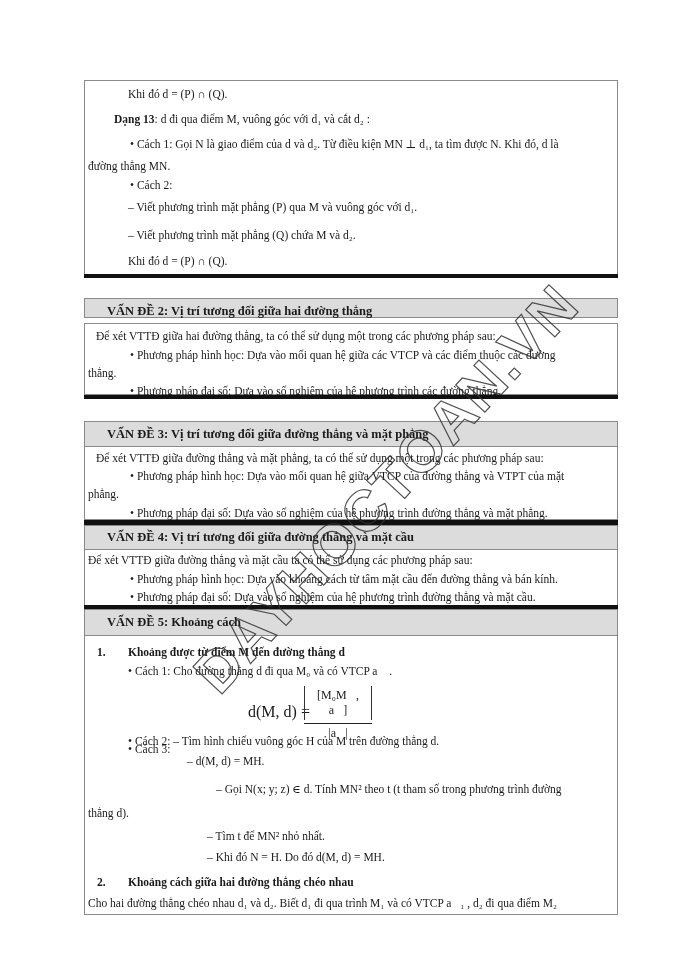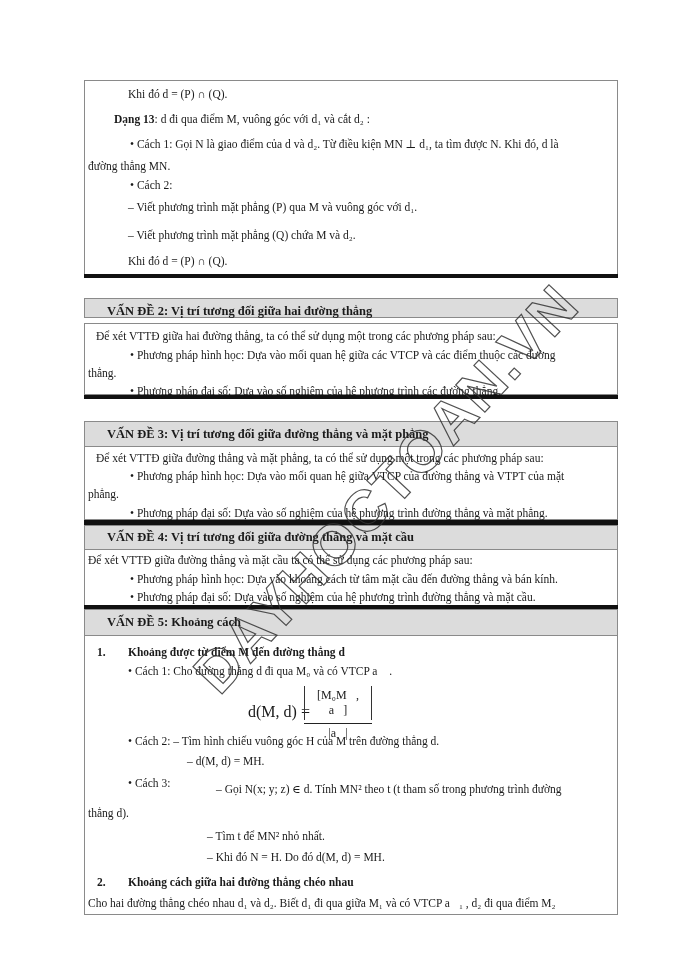--- a/index.html
+++ b/index.html
@@ -65,22 +65,22 @@
 
 <div class="line it" style="left:248px;top:705px;font-size:16px;">d(M, d) =</div>
 <div class="frac" style="left:304px;top:686px;width:68px;">
   <div class="it" style="font-size:12px;border:1px solid #333;border-top:none;border-bottom:none;padding:2px 3px;">[M₀M⃗, a⃗]</div>
   <div style="border-top:1px solid #222;margin-top:3px;"></div>
   <div class="it" style="font-size:12px;margin-top:2px;">|a⃗|</div>
 </div>
 
 <div class="line it" style="left:128px;top:734px;">• Cách 2: – Tìm hình chiếu vuông góc  H  của  M  trên đường thẳng  d.</div>
 <div class="line it" style="left:187px;top:754px;">– d(M, d) = MH.</div>
-<div class="line it" style="left:128px;top:776px;">• Cách 3:</div>
+<div class="line it" style="left:128px;top:742px;">• Cách 3:</div>
 <div class="line it" style="left:216px;top:782px;">– Gọi  N(x;  y;  z) ∈ d.  Tính  MN² theo  t  (t tham số trong phương trình đường</div>
 <div class="line it" style="left:88px;top:806px;">thẳng  d).</div>
 <div class="line it" style="left:207px;top:829px;">– Tìm  t  để  MN²  nhỏ nhất.</div>
 <div class="line it" style="left:207px;top:850px;">– Khi đó  N = H. Do đó  d(M, d) = MH.</div>
 <div class="line b" style="left:97px;top:875px;">2.</div>
 <div class="line b it" style="left:128px;top:875px;">Khoảng cách giữa hai đường thẳng chéo nhau</div>
-<div class="line it" style="left:88px;top:896px;">Cho hai đường thẳng chéo nhau  d₁ và  d₂.  Biết  d₁  đi qua giữa M₁ và có VTCP  a⃗₁ ,  d₂  đi qua điểm  M₂</div>
+<div class="line it" style="left:88px;top:896px;">Cho hai đường thẳng chéo nhau  d₁ và  d₂.  Biết  d₁  đi qua trình M₁ và có VTCP  a⃗₁ ,  d₂  đi qua điểm  M₂</div>
 
 <div class="watermark" style="top:660px;left:180px;">DAYHOCTOAN.VN</div>
 
 </body></html>

